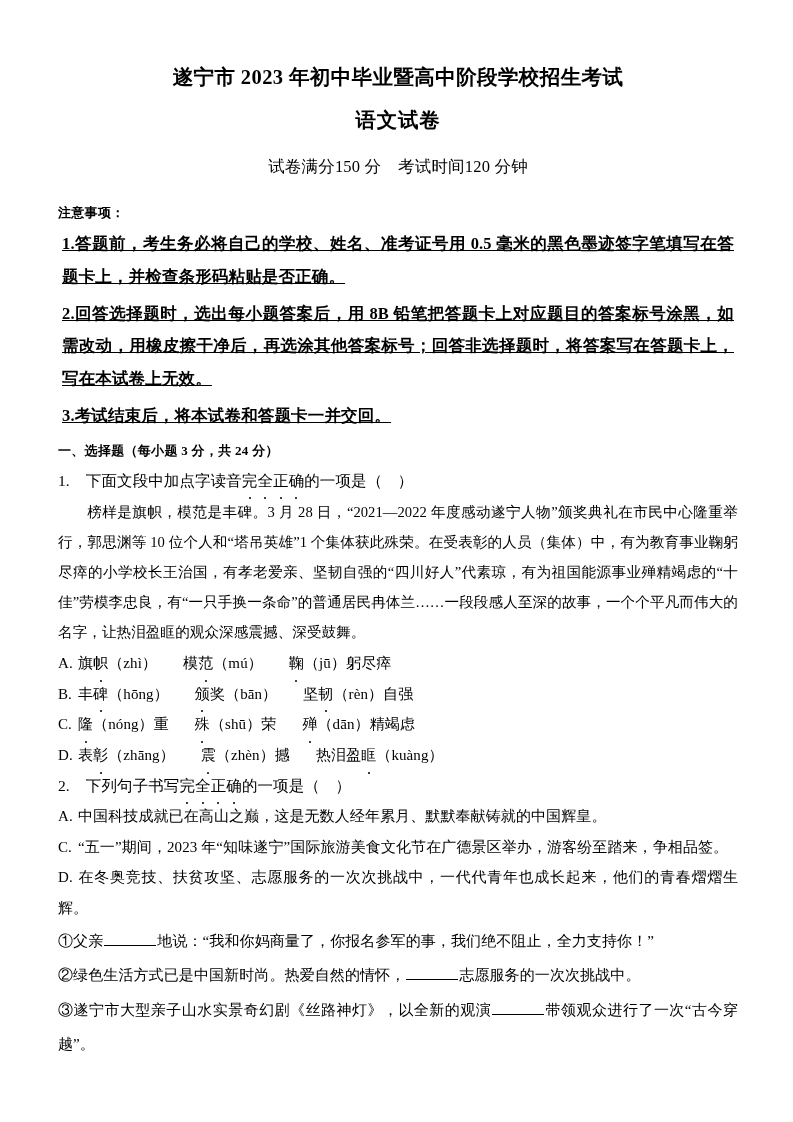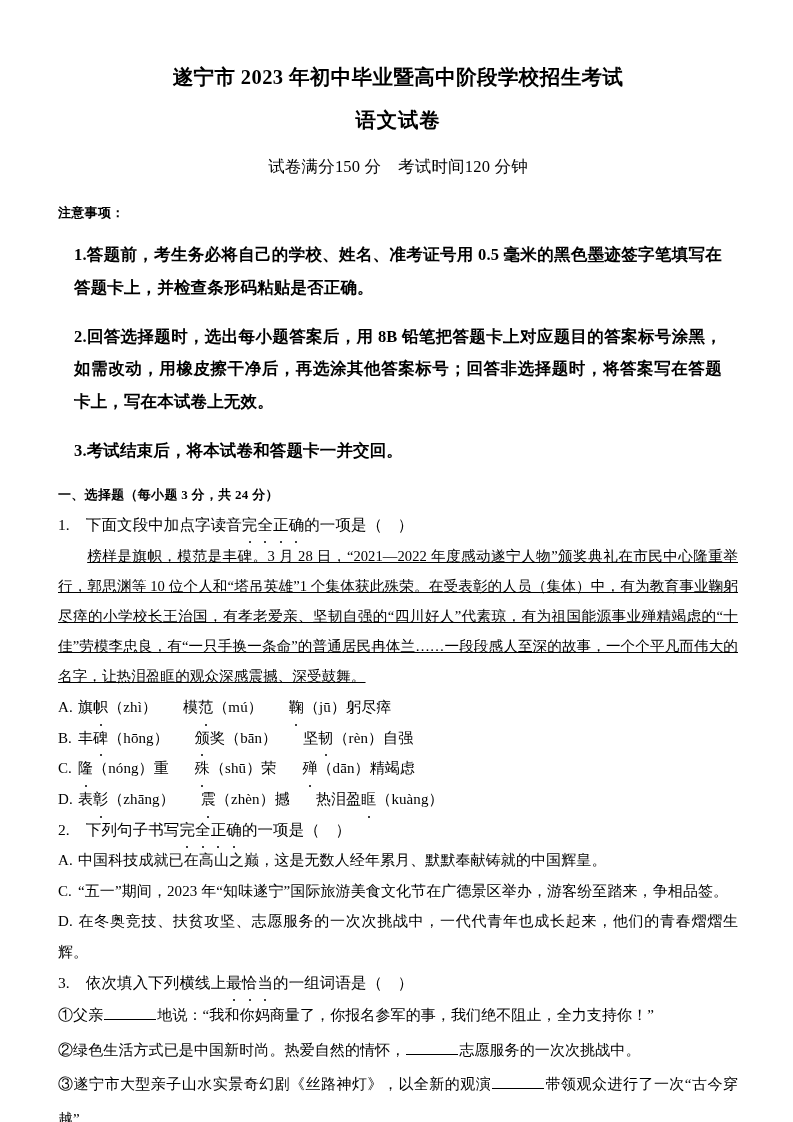--- a/index.html
+++ b/index.html
@@ -73,24 +73,25 @@
     font-weight: bold;
     font-size: 13px;
     line-height: 1.55;
     margin: 0 0 5px 0;
     letter-spacing: 0.3px;
   }
   .notice-item {
     font-weight: bold;
     font-size: 16.5px;
     line-height: 1.98;
-    margin: 16px;
+    margin: 4px;
     text-align: justify;
     text-justify: inter-ideograph;
     letter-spacing: 0.15px;
+    text-decoration: underline;
   }
 
   
   .section-heading {
     font-weight: bold;
     font-size: 13px;
     line-height: 1.9;
     margin: 7px 0 2px 0;
     letter-spacing: 0.3px;
   }
@@ -103,21 +104,20 @@
     letter-spacing: 0.1px;
   }
   .passage {
     font-size: 14.6px;
     line-height: 2.05;
     margin: 2px 0 0 0;
     text-indent: 2em;
     text-align: justify;
     text-justify: inter-ideograph;
     letter-spacing: 0.05px;
-    text-decoration: underline;
   }
   .option-row {
     font-size: 15px;
     line-height: 2.05;
     margin: 0;
     letter-spacing: 0.1px;
     white-space: nowrap;
   }
   .option-row.wrapfull {
     white-space: normal;
@@ -203,23 +203,20 @@
     <p class="question-stem">
       <span>2.</span><span class="gap-sm"></span><span>下列句子书写</span><span class="dotted-slot2"><span class="dot">完</span><span class="dot">全</span><span class="dot">正</span><span class="dot">确</span></span><span>的一项是（　）</span>
     </p>
 
     <div>
       <p class="option-row wrapfull"><span class="opt-label">A.</span><span>中国科技成就已在高山之巅，这是无数人经年累月、默默奉献铸就的中国辉皇。</span></p>
       <p class="option-row wrapfull"><span class="opt-label">C.</span><span>“五一”期间，2023 年“知味遂宁”国际旅游美食文化节在广德景区举办，游客纷至踏来，争相品签。</span></p>
       <p class="option-row wrapfull"><span class="opt-label">D.</span><span>在冬奥竞技、扶贫攻坚、志愿服务的一次次挑战中，一代代青年也成长起来，他们的青春熠熠生辉。</span></p>
     </div>
 
-    <p class="question-stem">
-      <span>3.</span><span class="gap-sm"></span><span>依次填入下列横线上</span><span class="dotted-slot3"><span class="dot">最</span><span class="dot">恰</span><span class="dot">当</span></span><span>的一组词语是（　）</span>
-    </p>
 
     <div>
       <p class="sub-item"><span>①</span><span>父亲</span><span class="blank-line"></span><span>地说：“我和你妈商量了，你报名参军的事，我们绝不阻止，全力支持你！”</span></p>
       <p class="sub-item"><span>②</span><span>绿色生活方式已是中国新时尚。热爱自然的情怀，</span><span class="blank-line"></span><span>志愿服务的一次次挑战中。</span></p>
       <p class="sub-item"><span>③</span><span>遂宁市大型亲子山水实景奇幻剧《丝路神灯》，以全新的观演</span><span class="blank-line"></span><span>带领观众进行了一次“古今穿越”。</span></p>
     </div>
 
   </div>
 </div>
 

